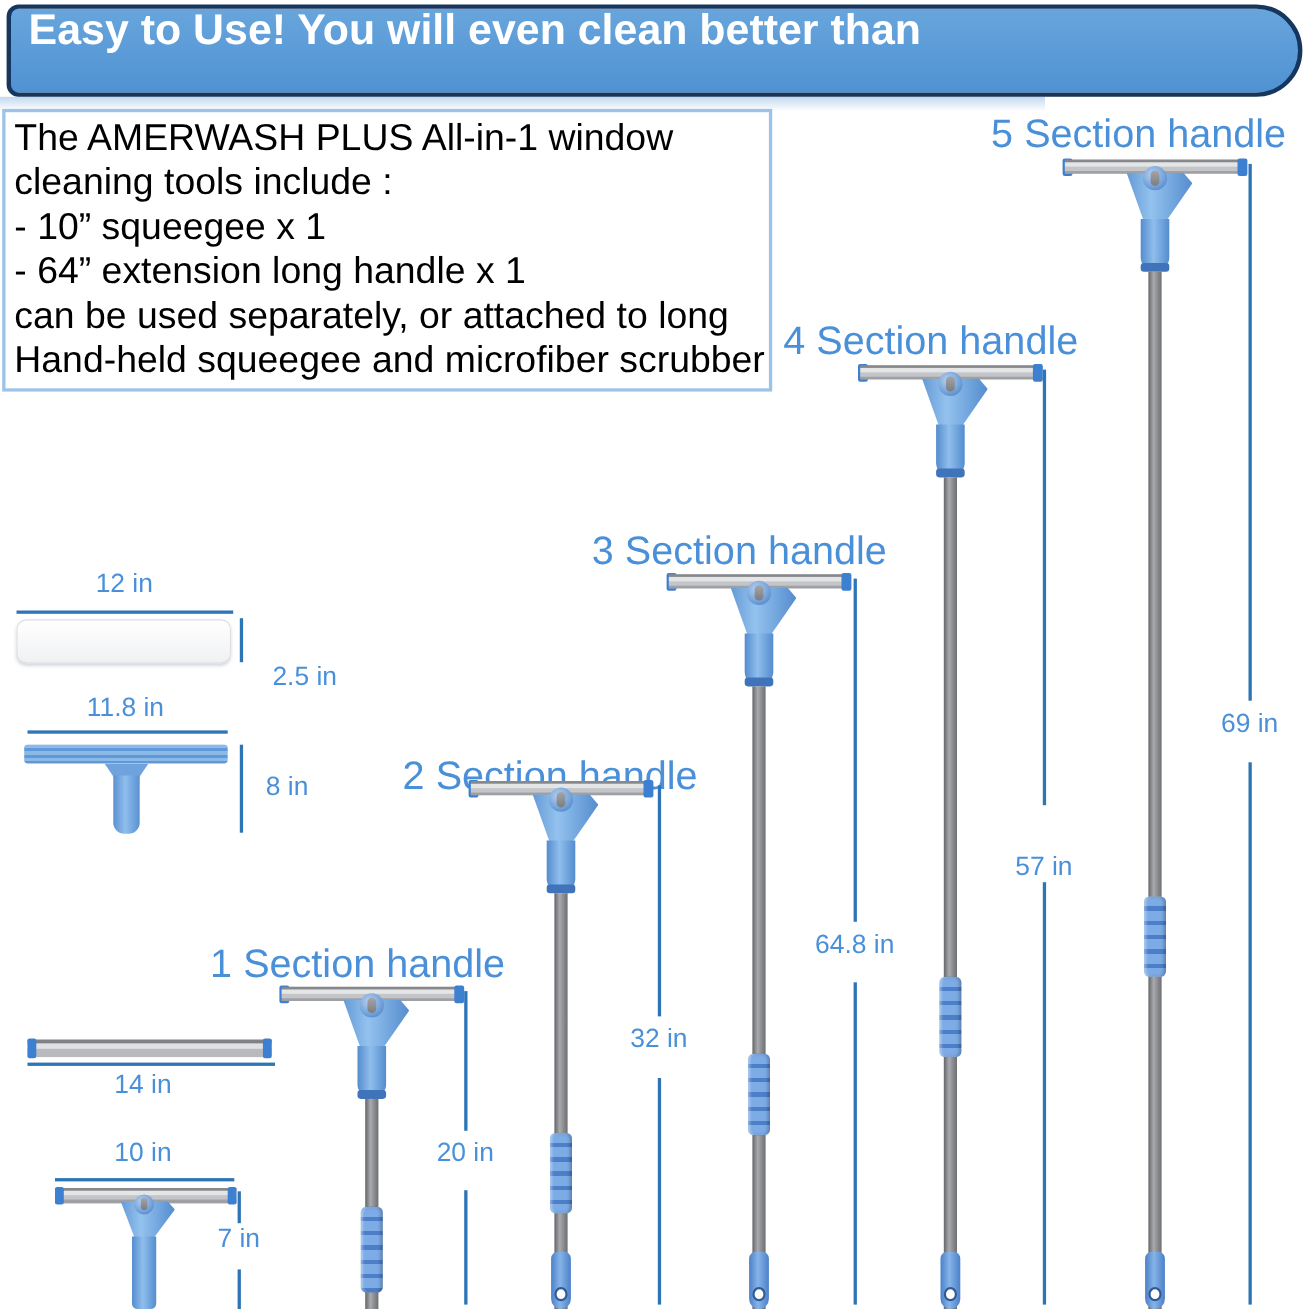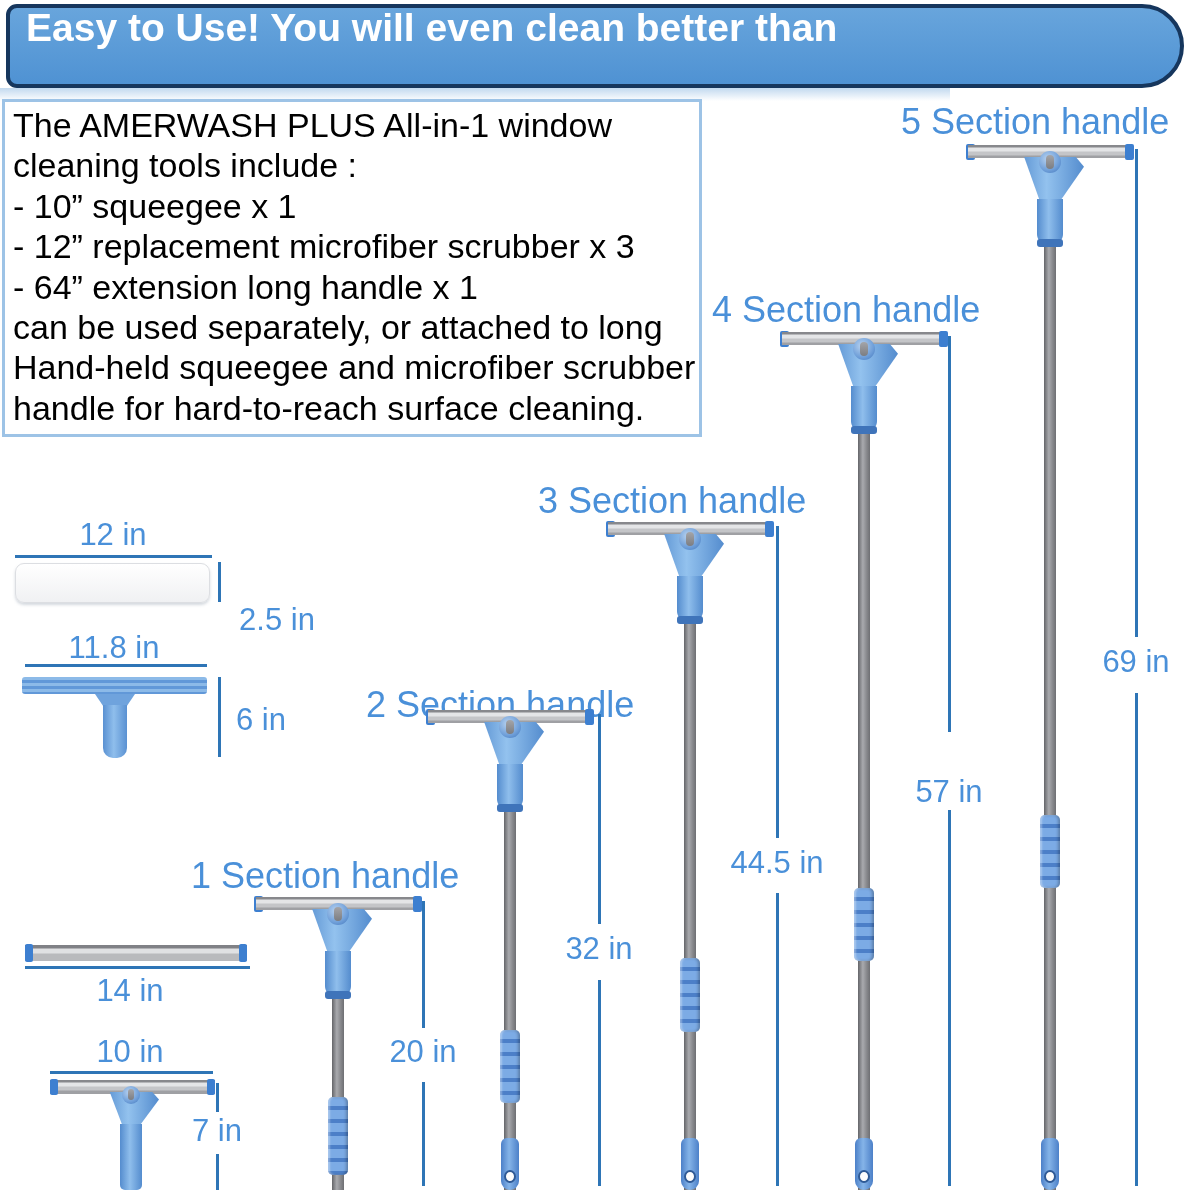--- a/index.html
+++ b/index.html
@@ -13,21 +13,21 @@
     color:#fff;font-weight:bold;font-size:39px;line-height:40px;padding:0 0 0 16px;white-space:nowrap;}
   .banner-shadow{position:absolute;left:0;top:88px;width:950px;height:13px;
     background:linear-gradient(180deg,#c2d9ef,#ffffff);}
 
   
   .info-box{position:absolute;left:2px;top:99px;width:700px;box-sizing:border-box;
     border:3px solid #9dc3e6;background:#fff;padding:3px 6px 6px 8px;
     font-size:34px;line-height:40.4px;color:#000;white-space:nowrap;}
 
   .section-label{position:absolute;font-size:36px;color:#4a90d9;white-space:nowrap;}
-  .m-label{position:absolute;font-size:31px;color:#4a90d9;white-space:nowrap;
+  .m-label{position:absolute;font-size:24px;color:#4a90d9;white-space:nowrap;
     transform:translateX(-50%);background:#fff;padding:0 4px;}
   .hline{position:absolute;height:3px;background:#2e75b6;}
   .vline{position:absolute;width:3px;background:#2e75b6;}
   .part{position:absolute;}
 
   
   .sq-bar{width:164px;height:13px;
     background:linear-gradient(180deg,#87888c 0 2px,#e4e5e7 3px 6px,#c4c5c8 7px 10px,#9fa0a4 11px 13px);}
   .sq-cap{width:9px;height:16px;background:#3d7fd0;border-radius:2px;}
   .sq-funnel{width:68px;height:44px;clip-path:polygon(12% 0,88% 0,100% 22%,65% 100%,35% 100%);
@@ -81,40 +81,38 @@
 
   <div class="banner-shadow"></div>
   <div class="banner">
     <div>Easy to Use! You will even clean better than</div>
   </div>
 
   <div class="info-box">
     <div>The AMERWASH PLUS All-in-1 window</div>
     <div>cleaning tools include :</div>
     <div>- 10” squeegee x 1</div>
-    <div>- 12” replacement microfiber scrubber x 3</div>
     <div>- 64” extension long handle x 1</div>
     <div>can be used separately, or attached to long</div>
     <div>Hand-held squeegee and microfiber scrubber</div>
-    <div>handle for hard-to-reach surface cleaning.</div>
   </div>
 
   <div class="m-label" style="left:113px;top:517px;">12 in</div>
   <div class="hline" style="left:15px;top:555px;width:197px;"></div>
   <div class="pad"></div>
   <div class="vline" style="left:218px;top:562px;height:40px;"></div>
   <div class="m-label" style="left:277px;top:566px;margin-top:36px;">2.5 in</div>
 
   <div class="m-label" style="left:114px;top:630px;">11.8 in</div>
   <div class="hline" style="left:25px;top:664px;width:182px;"></div>
   <div class="scrub-bar"></div>
   <div class="scrub-shoulder"></div>
   <div class="scrub-column"></div>
   <div class="vline" style="left:218px;top:677px;height:80px;"></div>
-  <div class="m-label" style="left:261px;top:702px;">6 in</div>
+  <div class="m-label" style="left:261px;top:702px;">8 in</div>
 
   <div class="channel-bar"></div>
   <div class="channel-cap" style="left:25px;"></div>
   <div class="channel-cap" style="left:239px;"></div>
   <div class="hline" style="left:25px;top:966px;width:225px;"></div>
   <div class="m-label" style="left:130px;top:973px;">14 in</div>
 
   <div class="m-label" style="left:130px;top:1034px;">10 in</div>
   <div class="hline" style="left:50px;top:1071px;width:163px;"></div>
   <div class="sm-bar"></div>
@@ -180,21 +178,21 @@
       </div>
     <div class="part sq-column" style="left: 677px; top: 576px;"></div>
     <div class="part sq-ring" style="left: 677px; top: 616px;"></div>
     <div class="part sq-pole" style="left: 684px; top: 624px; height: 566px;"></div>
     <div class="part sq-grip" style="left: 680px; top: 958px; height: 74px;"></div>
     <div class="part sq-endcap" style="left: 681px; top: 1138px;">
         <div class="sq-hole"></div>
       </div>
     <div class="part vline m-top" style="left: 776px; top: 526px; height: 312px;"></div>
     <div class="part vline m-bot" style="left: 776px; top: 893px; height: 293px;"></div>
-    <div class="m-label" style="left: 777px; top: 845px;">44.5 in</div>
+    <div class="m-label" style="left: 777px; top: 845px;">64.8 in</div>
   </div>
 
   <div class="handle-group">
     <div class="section-label" style="left: 712px; top: 289px;">4 Section handle</div>
     <div class="part sq-cap capL" style="left: 780px; top: 331px;"></div>
     <div class="part sq-bar" style="left: 782px; top: 332px;"></div>
     <div class="part sq-cap capR" style="left: 939px; top: 331px;"></div>
     <div class="part sq-funnel" style="left: 830px; top: 344px;"></div>
     <div class="part sq-knob" style="left: 853px; top: 338px;">
         <div class="sq-pill"></div>

